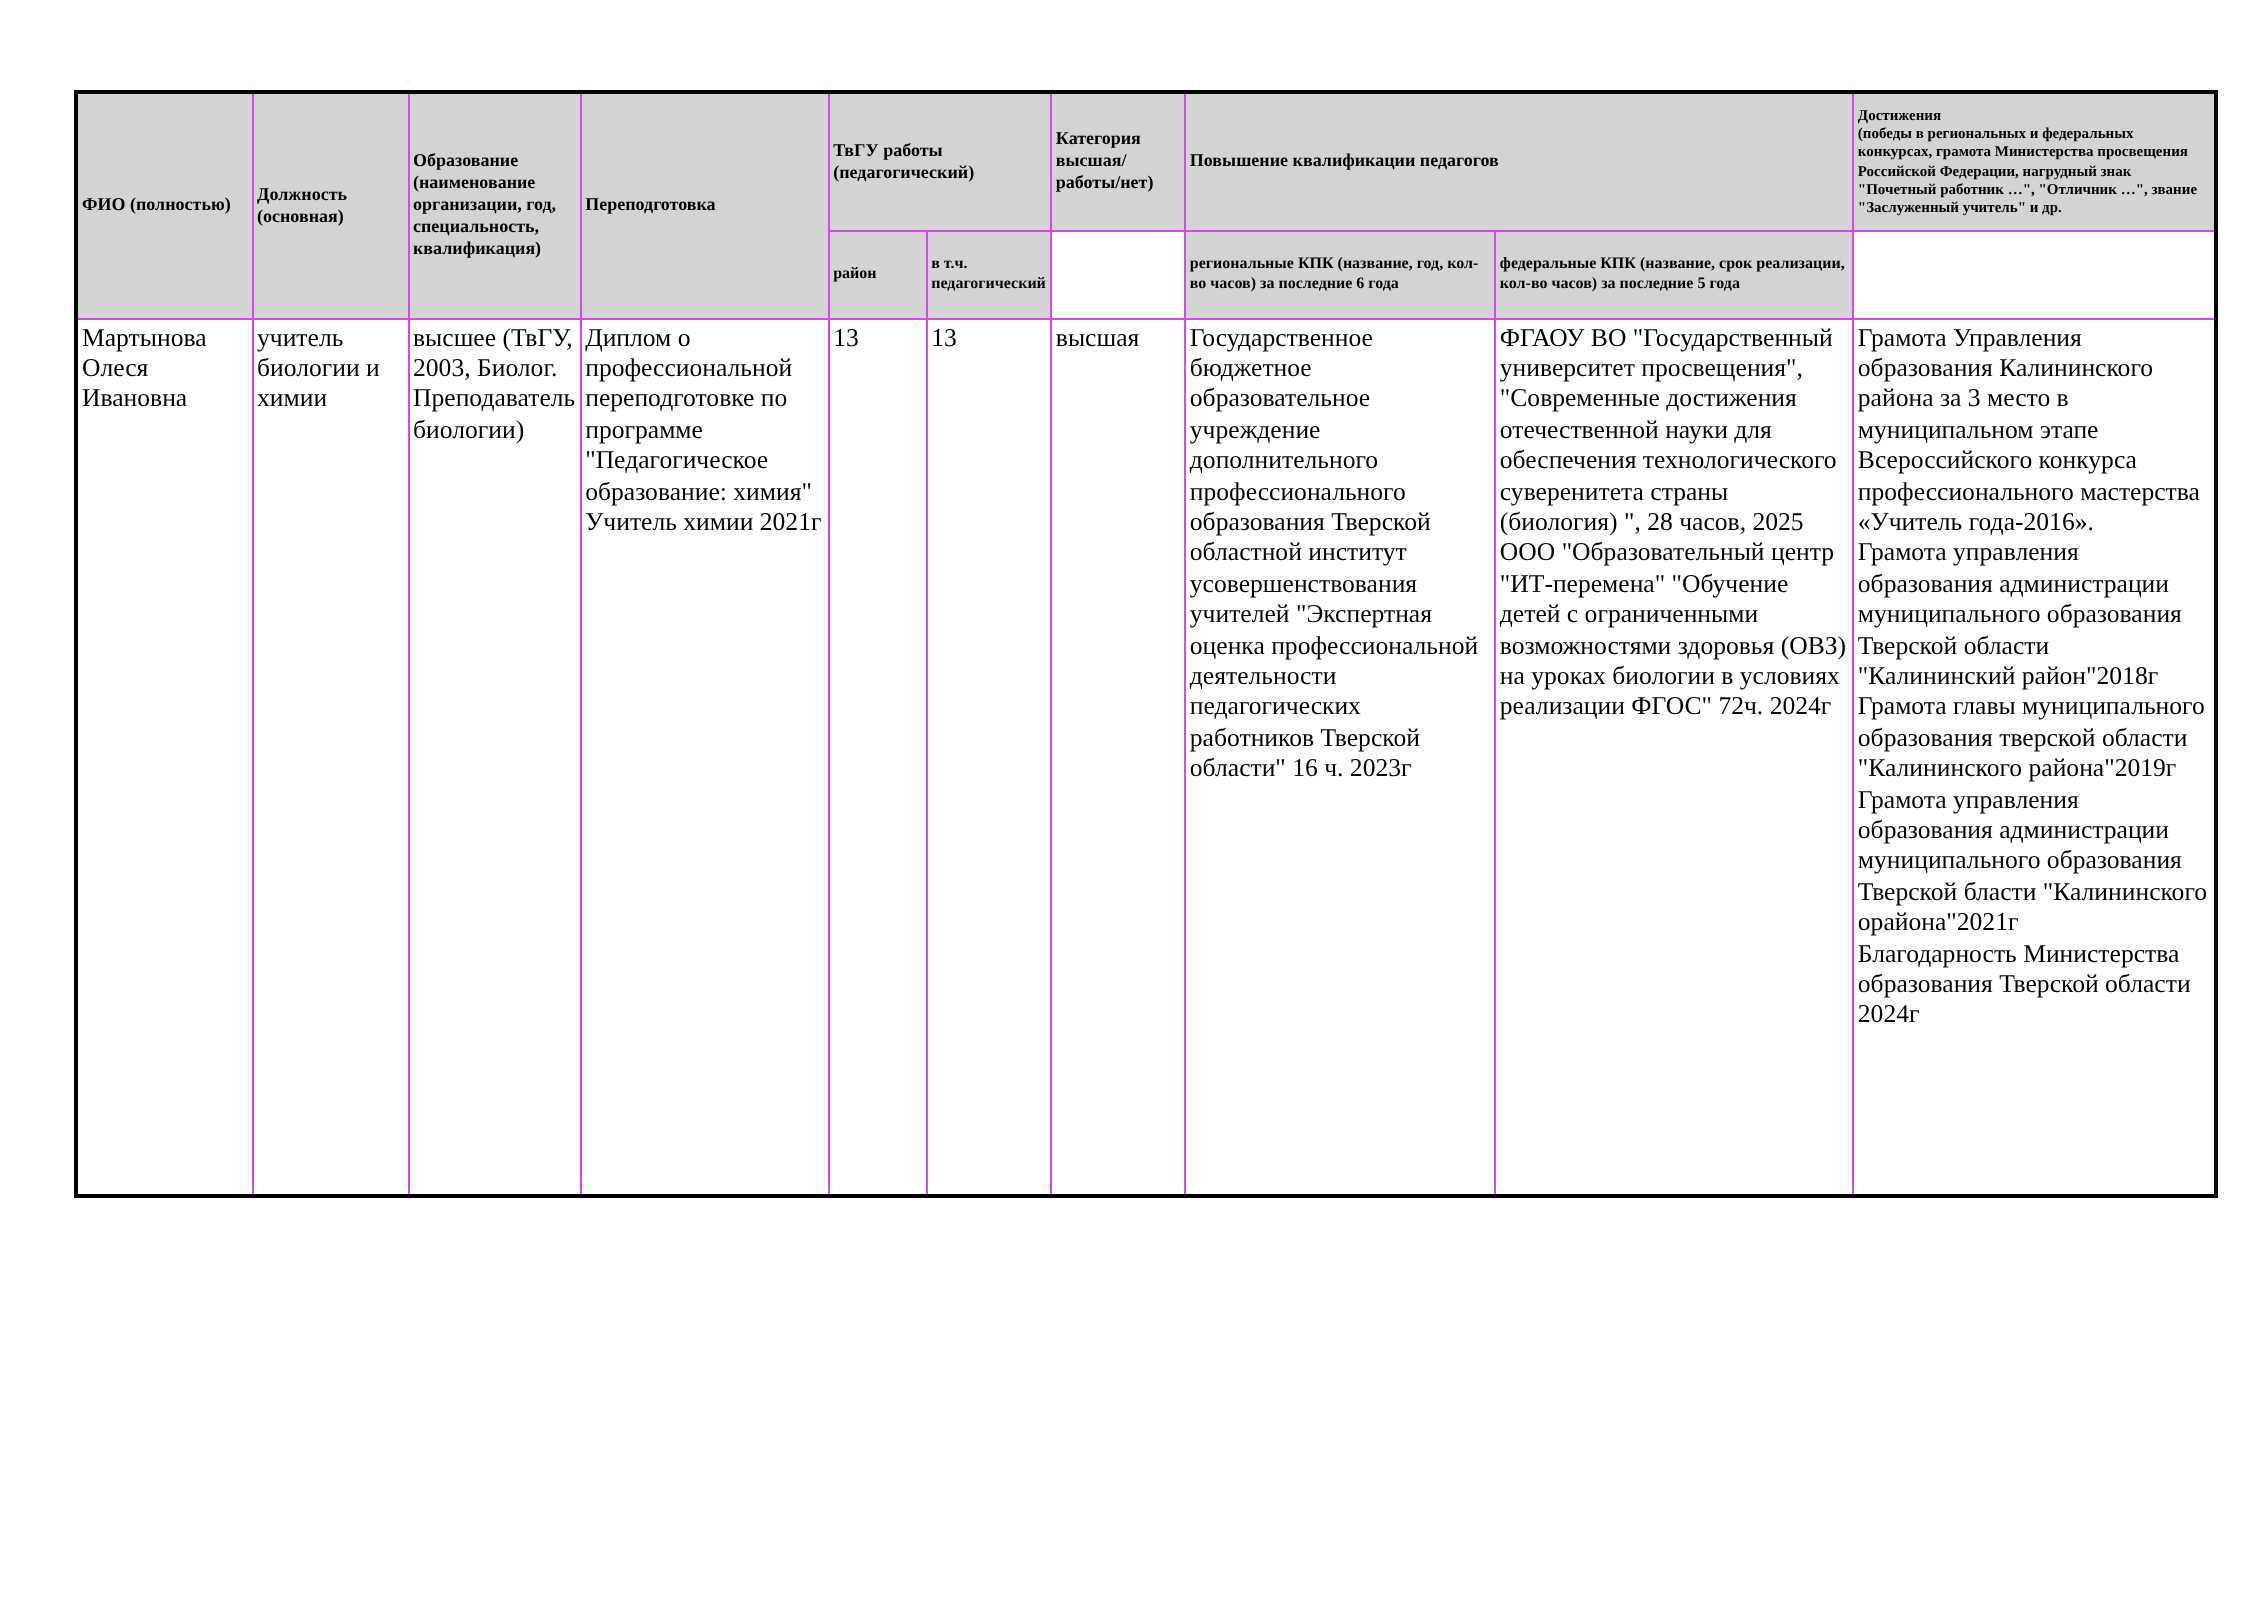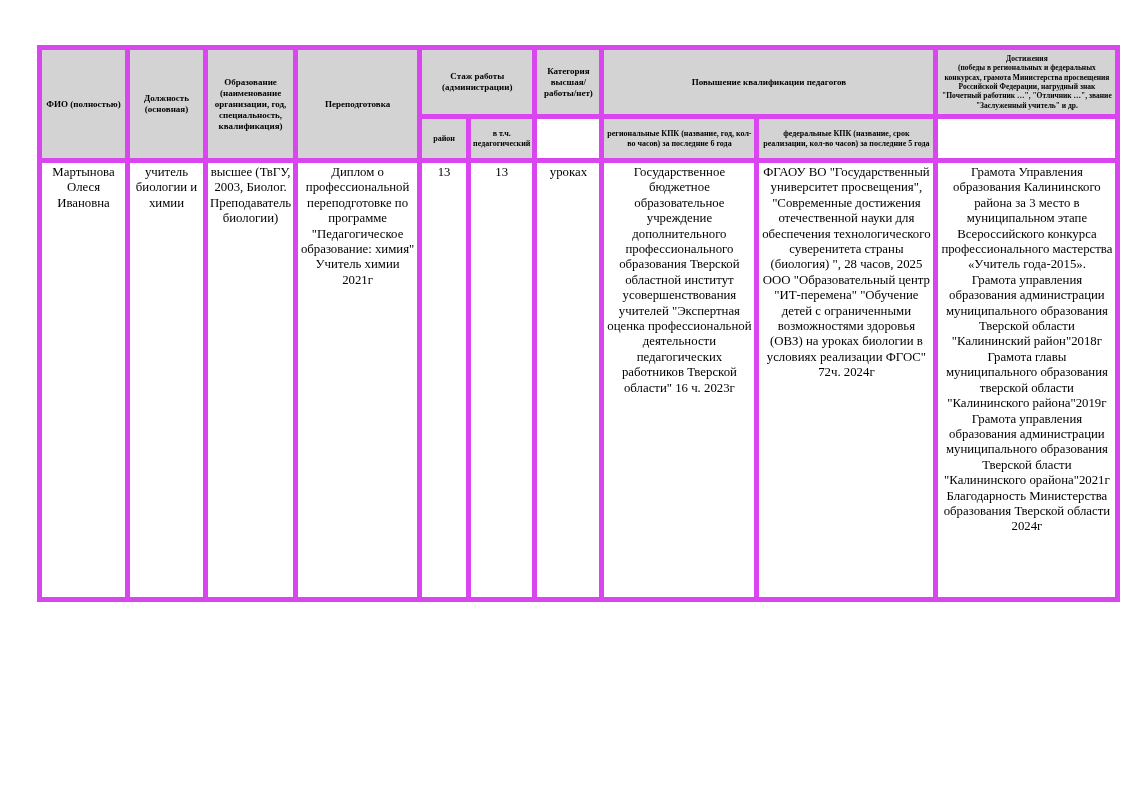--- a/index.html
+++ b/index.html
@@ -20,22 +20,21 @@
   }
   table.doc-table {
     position: absolute;
     left: 37px;
     top: 45px;
     border-collapse: collapse;
     table-layout: fixed;
     border: 2px solid #000000;
   }
   table.doc-table td {
-    border: 5px solid #d946ef;
-    text-align: center;
+    border: 1px solid #d946ef;
     padding: 2px 2px;
     overflow: hidden;
     word-wrap: break-word;
     overflow-wrap: break-word;
   }
   td.hdr {
     background: #d3d3d3;
     font-weight: bold;
     font-size: 9px;
     line-height: 11px;
@@ -84,49 +83,49 @@
       <col style="width:155px">
       <col style="width:179px">
       <col style="width:182px">
     </colgroup>
     <tbody>
         <tr style="height:69px">
       <td class="hdr" rowspan="2">ФИО (полностью)</td>
       <td class="hdr" rowspan="2">Должность (основная)</td>
       <td class="hdr" rowspan="2">Образование (наименование организации, год, специальность, квалификация)</td>
       <td class="hdr" rowspan="2">Переподготовка</td>
-      <td class="hdr" colspan="2">Стаж работы (администрации)</td>
+      <td class="hdr" colspan="2">ТвГУ работы (педагогический)</td>
       <td class="hdr">Категория высшая/работы/нет)</td>
       <td class="hdr" colspan="2">Повышение квалификации педагогов</td>
       <td class="hdr-achv">Достижения
 (победы в  региональных и федеральных конкурсах, грамота Министерства просвещения Российской Федерации, нагрудный знак "Почетный работник …", "Отличник …", звание "Заслуженный учитель" и др.</td>
     </tr>
     <tr style="height:44px">
       <td class="hdr-sub">район</td>
       <td class="hdr-sub">в т.ч. педагогический</td>
       <td class="hdr-empty"></td>
       <td class="hdr-sub">региональные КПК (название, год, кол-во часов) за последние 6 года</td>
       <td class="hdr-sub">федеральные КПК (название, срок реализации, кол-во часов) за последние 5 года</td>
       <td class="hdr-empty"></td>
     </tr>
     <tr style="height:439px">
       <td class="data">Мартынова Олеся Ивановна</td>
       <td class="data">учитель биологии и химии</td>
       <td class="data">высшее (ТвГУ, 2003, Биолог. Преподаватель биологии)</td>
       <td class="data">Диплом о профессиональной переподготовке по программе "Педагогическое образование: химия" Учитель химии 2021г</td>
       <td class="data">13</td>
       <td class="data">13</td>
-      <td class="data">уроках</td>
+      <td class="data">высшая</td>
       <td class="data">Государственное бюджетное образовательное учреждение дополнительного профессионального образования Тверской областной институт усовершенствования учителей "Экспертная оценка профессиональной деятельности педагогических работников Тверской области" 16 ч. 2023г</td>
       <td class="data">
         <div class="para">ФГАОУ ВО "Государственный университет просвещения", "Современные достижения отечественной науки для обеспечения технологического суверенитета страны (биология) ", 28 часов, 2025</div>
         <div class="para">ООО "Образовательный центр "ИТ-перемена" "Обучение детей с ограниченными возможностями здоровья (ОВЗ) на уроках биологии в условиях реализации ФГОС" 72ч. 2024г</div>
       </td>
       <td class="data">
-        <div class="para">Грамота Управления образования Калининского района  за 3 место в муниципальном этапе Всероссийского конкурса профессионального мастерства «Учитель года-2015».</div>
+        <div class="para">Грамота Управления образования Калининского района  за 3 место в муниципальном этапе Всероссийского конкурса профессионального мастерства «Учитель года-2016».</div>
         <div class="para">Грамота управления образования администрации муниципального образования Тверской области "Калининский район"2018г</div>
         <div class="para">Грамота главы муниципального образования тверской области "Калининского района"2019г</div>
         <div class="para">Грамота управления образования администрации муниципального образования Тверской бласти "Калининского орайона"2021г</div>
         <div class="para">Благодарность Министерства образования Тверской области 2024г</div>
       </td>
     </tr>
   </tbody>
     </table>
 </div>
 

